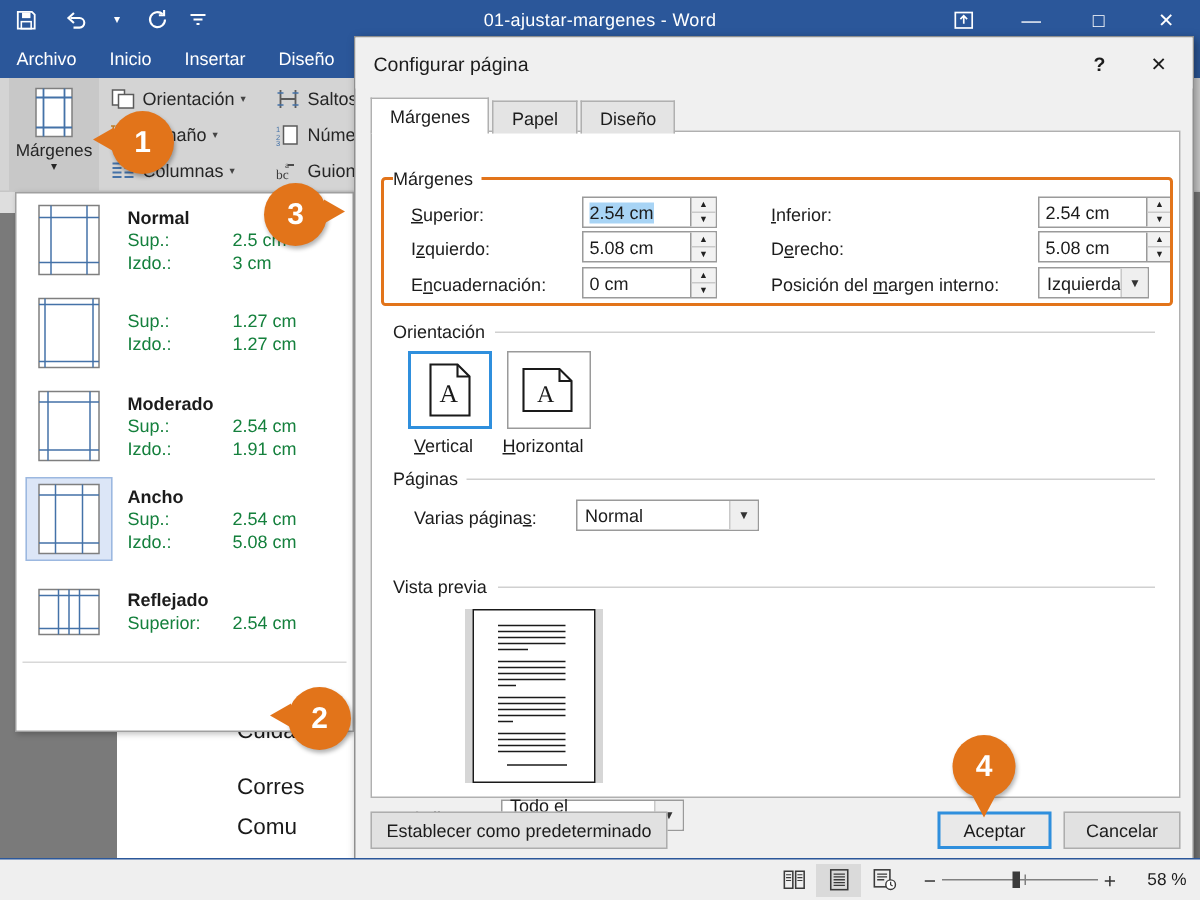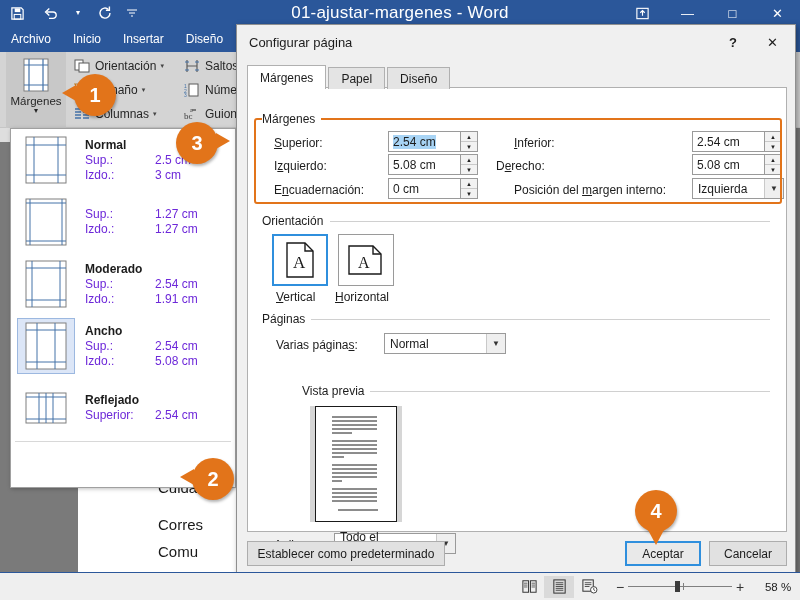--- a/index.html
+++ b/index.html
@@ -20,21 +20,21 @@
   }
   .qat { position: absolute; left: 0; top: 0; height: 26px; display: flex; align-items: center; }
   .qat .qbtn {
     width: 34px; height: 26px; display: flex; align-items: center; justify-content: center;
     color: #fff; font-size: 14px; line-height: 1;
   }
   .qat .qbtn.small { width: 20px; font-size: 8px; }
   .doc-title {
     position: absolute; left: 0; top: 0; width: 800px; height: 26px;
     display: flex; align-items: center; justify-content: center;
-    font-size: 17px; color: #ffffff; letter-spacing: .2px;
+    font-size: 12px; color: #ffffff; letter-spacing: .2px;
   }
   .win-ctrls { position: absolute; right: 0; top: 0; height: 26px; display: flex; }
   .win-ctrls .wbtn {
     width: 45px; height: 26px; display: flex; align-items: center; justify-content: center;
     color: #fff; font-size: 13px;
   }
   .ribbon-tabs {
     position: absolute; left: 0; top: 26px; width: 800px; height: 26px;
     background: #2b579a; color: #fff; display: flex; align-items: center;
   }
@@ -68,21 +68,21 @@
   .gallery {
     position: absolute; left: 10px; top: 128px; width: 226px; height: 360px;
     background: #ffffff; border: 1px solid #a0a0a0;
     box-shadow: 1px 1px 4px rgba(0,0,0,.25);
   }
   .gal-item { position: relative; height: 62px; display: flex; align-items: center; padding: 0 6px; }
   .gal-item.selected .thumbwrap { background: #dce6f7; border: 1px solid #9cb8e0; }
   .thumbwrap { width: 58px; height: 56px; display: flex; align-items: center; justify-content: center; border: 1px solid transparent; }
   .gal-text { margin-left: 10px; flex: 1; }
   .gal-name { font-weight: bold; font-size: 12px; color: #1c1c1c; line-height: 15px; }
-  .gal-row { display: flex; font-size: 12px; color: #6d28d9; line-height: 15px; }
+  .gal-row { display: flex; font-size: 12px; color: #15803d; line-height: 15px; }
   .gal-row .k { width: 70px; }
   .gal-sep { border-top: 1px solid #d8d8d8; margin: 2px 4px 0; }
   .gal-custom {
     height: 30px; display: flex; align-items: center; justify-content: center;
     font-size: 12px; color: #1c1c1c;
   }
 
   
   .doc-area { position: absolute; left: 0; top: 128px; width: 800px; height: 444px; background: #7a7a7a; }
   .doc-ruler-l { position: absolute; left: 0; top: 0; width: 78px; height: 14px; background: #dedede; }
@@ -475,21 +475,21 @@
       <div class="spin" style="left:140px; top:66px; width:90px;">
         <div class="val">
             <span>5.08 cm</span>
           </div>
         <div class="arrows">
             <div>▲</div>
             <div>▼</div>
           </div>
       </div>
 
-      <div class="lbl" style="left:248px; top:71px;">D<span class="u">e</span>recho:</div>
+      <div class="lbl" style="left:266px; top:71px;">D<span class="u">e</span>recho:</div>
       <div class="spin" style="left:444px; top:66px; width:90px;">
         <div class="val">
             <span>5.08 cm</span>
           </div>
         <div class="arrows">
             <div>▲</div>
             <div>▼</div>
           </div>
       </div>
 
@@ -498,21 +498,21 @@
         <div class="val">
             <span>0 cm</span>
           </div>
         <div class="arrows">
             <div>▲</div>
             <div>▼</div>
           </div>
       </div>
 
       <div class="lbl" style="left:266px; top:95px;">Posición del <span class="u">m</span>argen interno:</div>
-      <div class="combo" style="left:444px; top:90px; width:92px;">
+      <div class="combo" style="left:444px; top:90px; width:74px;">
         <div class="val">Izquierda</div>
         <div class="arrow">▼</div>
       </div>
 
       <div class="orange-outline"></div>
 
       <div class="grp-title" style="left:14px; top:126px;">Orientación</div>
       <div class="grp-line" style="left:82px; top:133px; width:440px;"></div>
 
       <div class="orient-box sel" style="left:24px; top:146px;">
@@ -535,21 +535,21 @@
 
       <div class="grp-title" style="left:14px; top:224px;">Páginas</div>
       <div class="grp-line" style="left:62px; top:231px; width:460px;"></div>
 
       <div class="lbl" style="left:28px; top:250px;">Varias página<span class="u">s</span>:</div>
       <div class="combo" style="left:136px; top:245px; width:122px;">
         <div class="val">Normal</div>
         <div class="arrow">▼</div>
       </div>
 
-      <div class="grp-title" style="left:14px; top:296px;margin-left:40px;">Vista previa</div>
+      <div class="grp-title" style="left:14px; top:296px;">Vista previa</div>
       <div class="grp-line" style="left:84px; top:303px; width:438px;"></div>
 
       <div style="position:absolute; left:62px; top:318px; width:92px; height:116px; background:#d6d6d6;"></div>
       <div style="position:absolute; left:67px; top:318px; width:82px; height:116px; background:#ffffff; border:1px solid #1a1a1a;">
         <svg width="80" height="114" viewBox="0 0 80 114">
           <g stroke="#1a1a1a" stroke-width="1">
             <path d="M16 10h45M16 14h45M16 18h45M16 22h45M16 26h20"></path>
             <path d="M16 34h45M16 38h45M16 42h45M16 46h45M16 50h12"></path>
             <path d="M16 58h45M16 62h45M16 66h45M16 70h45M16 74h10"></path>
             <path d="M16 82h45M16 86h45M16 90h45M16 94h45"></path>

